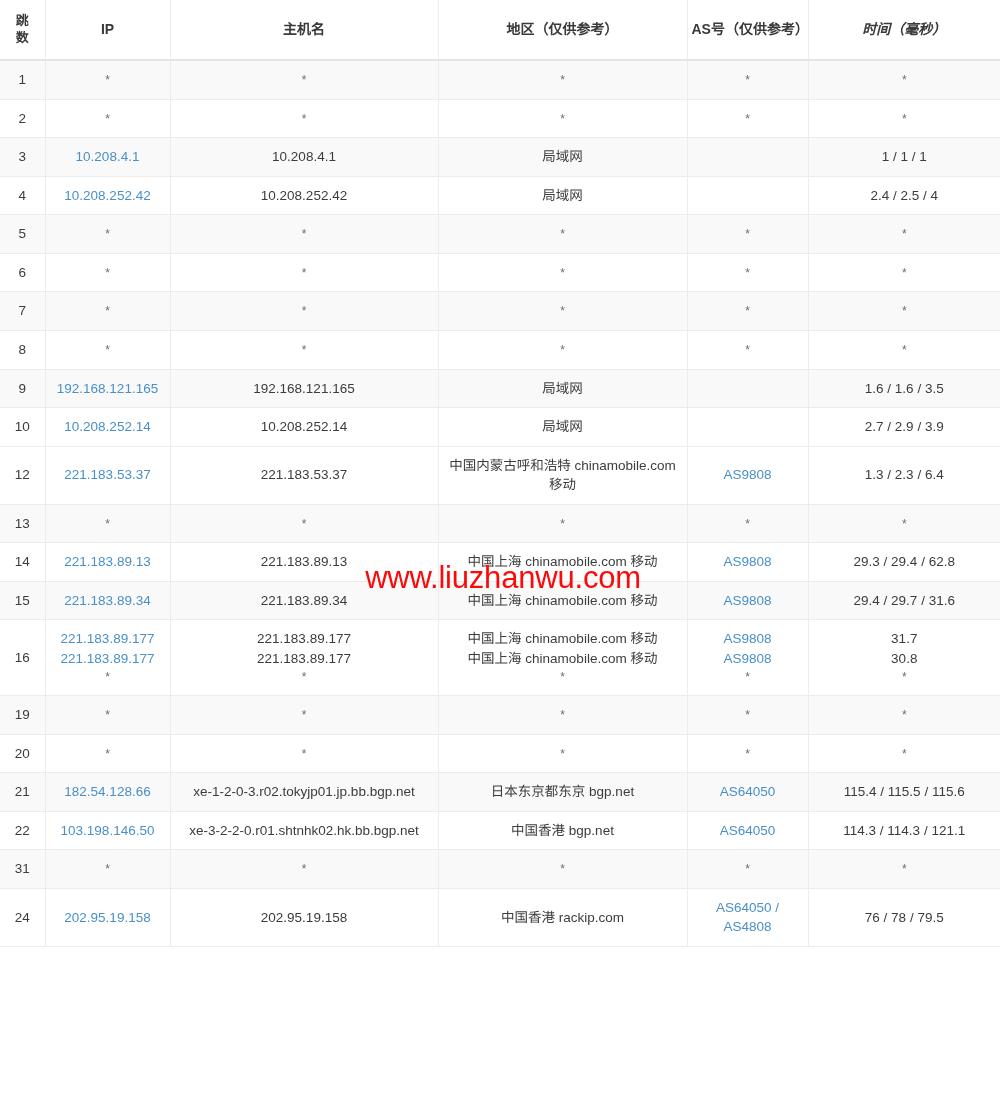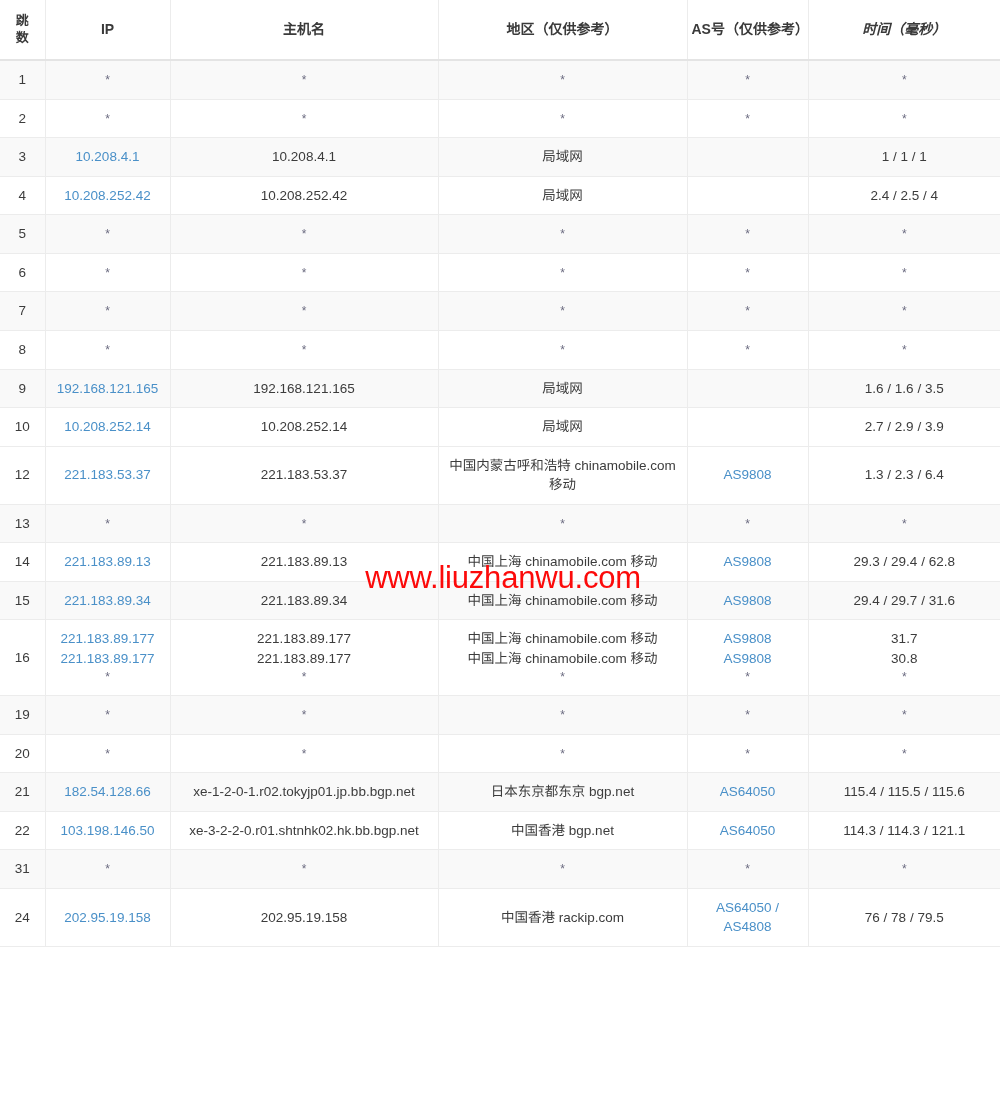--- a/index.html
+++ b/index.html
@@ -287,21 +287,21 @@
           <td class="cell-hop">20</td>
           <td class="cell-ip"><span class="star">*</span></td>
           <td class="cell-host"><span class="star">*</span></td>
           <td class="cell-geo"><span class="star">*</span></td>
           <td class="cell-as"><span class="star">*</span></td>
           <td class="cell-time"><span class="star">*</span></td>
         </tr>
         <tr class="stripe">
           <td class="cell-hop">21</td>
           <td class="cell-ip"><span class="link">182.54.128.66</span></td>
-          <td class="cell-host"><span class="">xe-1-2-0-1.r02.tokyjp01.jp.bb.bgp.net</span></td>
+          <td class="cell-host"><span class="">xe-1-2-0-3.r02.tokyjp01.jp.bb.bgp.net</span></td>
           <td class="cell-geo"><span class="">日本东京都东京 bgp.net</span></td>
           <td class="cell-as"><span class="link">AS64050</span></td>
           <td class="cell-time"><span class="">115.4 / 115.5 / 115.6</span></td>
         </tr>
         <tr class="plain">
           <td class="cell-hop">22</td>
           <td class="cell-ip"><span class="link">103.198.146.50</span></td>
           <td class="cell-host"><span class="">xe-3-2-2-0.r01.shtnhk02.hk.bb.bgp.net</span></td>
           <td class="cell-geo"><span class="">中国香港 bgp.net</span></td>
           <td class="cell-as"><span class="link">AS64050</span></td>

